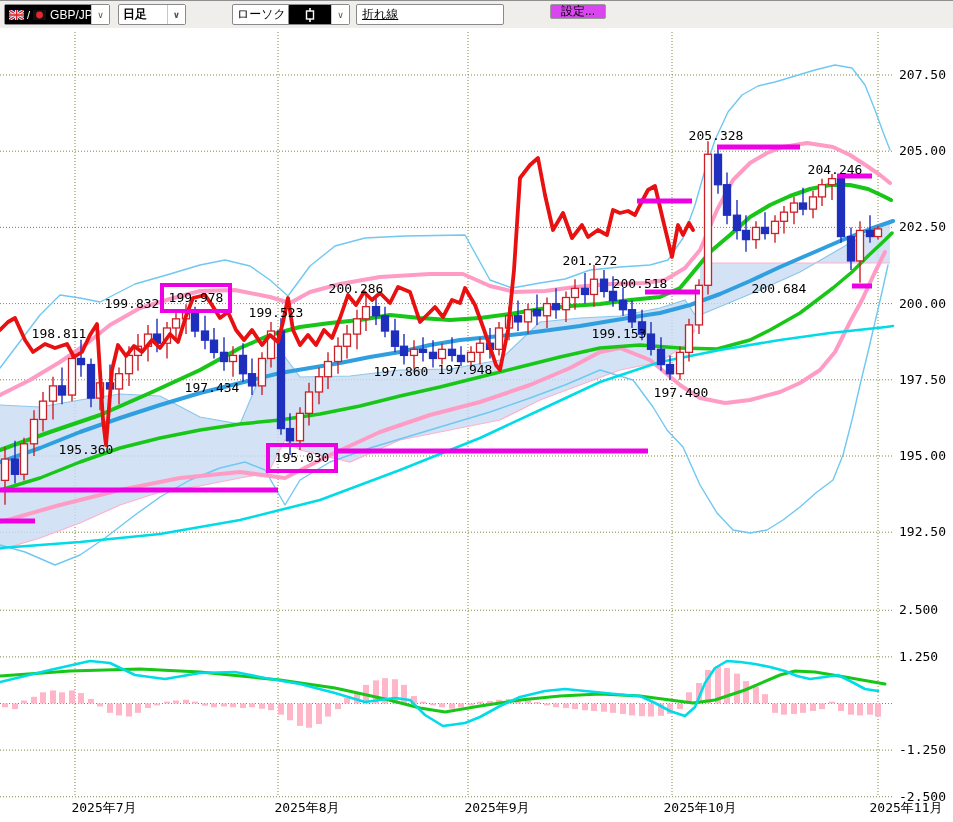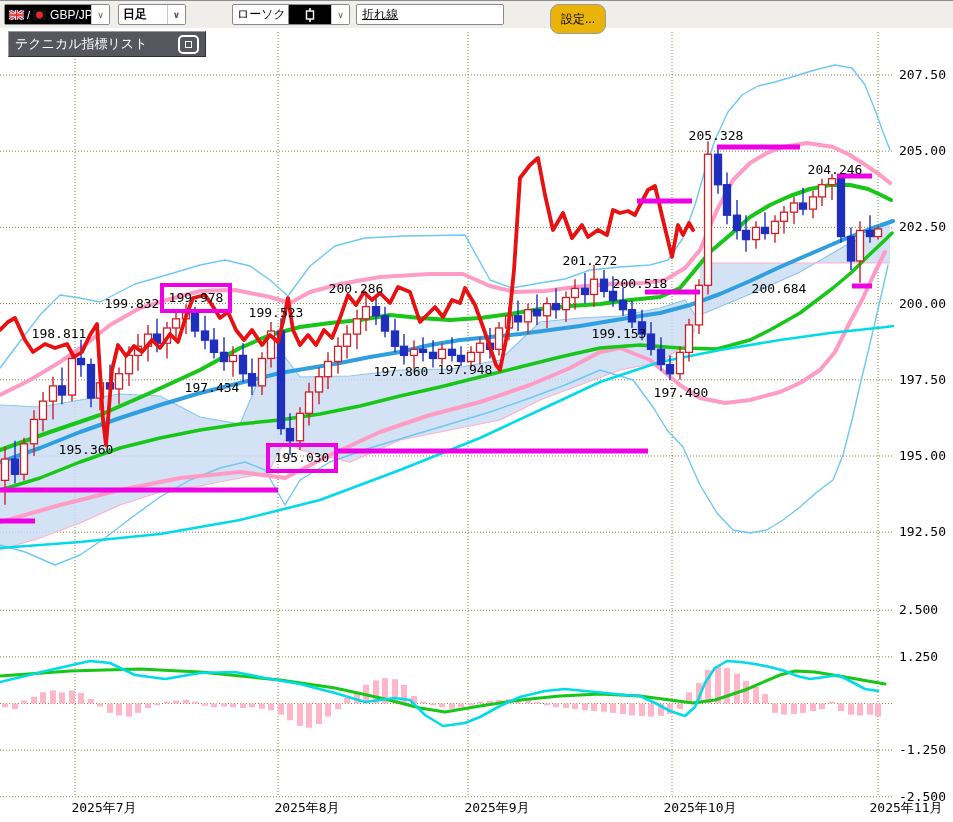--- a/index.html
+++ b/index.html
@@ -6,21 +6,21 @@
   #stage{position:relative;width:953px;height:822px;background:#fff;overflow:hidden;}
   
   #toolbar{position:absolute;left:0;top:0;width:953px;height:28px;background:#f0eeeb;border-top:1px solid #8f8f8f;box-sizing:border-box;}
   .tb{position:absolute;top:3px;height:21px;box-sizing:border-box;display:flex;align-items:center;}
   .combo{border:1px solid #8a8a8a;background:#fff;border-radius:2px;}
   .combo .val{flex:1;font-size:12px;padding:0 4px;color:#000;white-space:nowrap;overflow:hidden;}
   .combo .arrow{width:17px;height:100%;border-left:1px solid #c9c9c9;display:flex;align-items:center;justify-content:center;font-size:9px;color:#555;background:#fff;}
   .combo.dark .val{background:#000;color:#fff;height:100%;display:flex;align-items:center;}
   .pairflags{display:flex;align-items:center;gap:2px;}
   .slash{color:#fff;font-size:11px;margin:0 1px;}
-  .btn{border:1px solid #9a9a9a;background:#eab308;border-radius:9px;font-size:12px;padding:0 10px;height:30px;display:flex;align-items:center;color:#000;}
+  .btn{border:1px solid #9a9a9a;background:#d946ef;border-radius:2px;font-size:12px;padding:0 10px;height:15px;display:flex;align-items:center;color:#000;}
   
   #panelbar{position:absolute;left:8px;top:31px;width:198px;height:26px;background:#56565e;border:1px solid #2e2e34;border-top-color:#9a9aa4;border-left-color:#9a9aa4;box-sizing:border-box;display:flex;align-items:center;color:#fff;font-size:13px;padding:0 6px;justify-content:space-between;}
   #panelbar .dockbtn{width:17px;height:15px;border:2px solid #fff;border-radius:5px;display:flex;align-items:center;justify-content:center;}
   #panelbar .dockbtn .sq{width:5px;height:5px;border:1.5px solid #fff;display:block;}
   svg text{font-family:"DejaVu Sans Mono","Liberation Mono",monospace;}
 </style>
 </head>
 <body>
 <div id="stage">
 
@@ -443,20 +443,14 @@
         <text x="899" y="754.125" font-size="13" fill="#000">-1.250</text>
         <text x="899" y="800.75" font-size="13" fill="#000">-2.500</text>
         <text x="104" y="812" text-anchor="middle" font-size="13" fill="#000" font-family="&quot;Liberation Sans&quot;,sans-serif">2025年7月</text>
         <text x="307" y="812" text-anchor="middle" font-size="13" fill="#000" font-family="&quot;Liberation Sans&quot;,sans-serif">2025年8月</text>
         <text x="497" y="812" text-anchor="middle" font-size="13" fill="#000" font-family="&quot;Liberation Sans&quot;,sans-serif">2025年9月</text>
         <text x="700" y="812" text-anchor="middle" font-size="13" fill="#000" font-family="&quot;Liberation Sans&quot;,sans-serif">2025年10月</text>
         <text x="906" y="812" text-anchor="middle" font-size="13" fill="#000" font-family="&quot;Liberation Sans&quot;,sans-serif">2025年11月</text>
       </g>
     </svg>
 
-  <div id="panelbar">
-    <span>テクニカル指標リスト</span>
-    <span class="dockbtn">
-        <span class="sq"></span>
-      </span>
-  </div>
 
 </div>
 
 </body></html>

